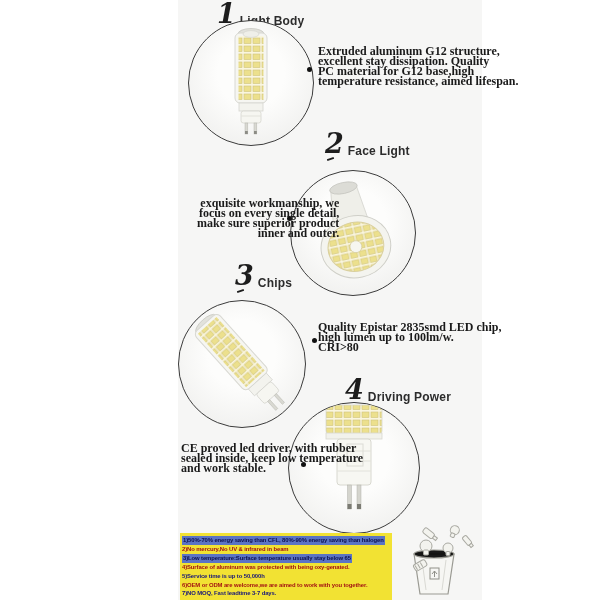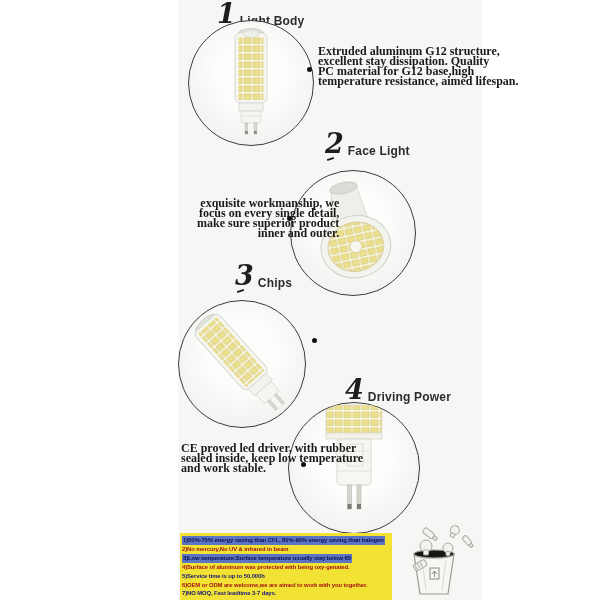--- a/index.html
+++ b/index.html
@@ -136,20 +136,25 @@
         <rect x="50.5" y="11" width="25" height="72" fill="url(#chips)"></rect>
         <rect x="51" y="86" width="24" height="9" fill="#f3f3ee" stroke="#d5d5cf" stroke-width="0.8"></rect>
         <rect x="53" y="95" width="20" height="13" rx="2.5" fill="#f6f6f1" stroke="#d5d5cf" stroke-width="0.8"></rect>
         <rect x="57" y="108" width="2.8" height="12" fill="#d9d9d2" stroke="#b6b6af" stroke-width="0.5"></rect>
         <rect x="66" y="108" width="2.8" height="12" fill="#d9d9d2" stroke="#b6b6af" stroke-width="0.5"></rect>
       </g>
     </svg>
   </div>
 
   <div class="callout-dot" style="left:312px;top:338px;"></div>
+  <div class="tblock" style="left:318px;top:322px;">
+    <div class="tline">Quality Epistar 2835smd LED chip,</div>
+    <div class="tline">high lumen up to 100lm/w.</div>
+    <div class="tline">CRI&gt;80</div>
+  </div>
 
   <div class="step-head" style="left:345px;top:377px;">
     <span class="step-num">4</span>
     <span class="step-label">Driving Power</span>
   </div>
 
   <div class="pcircle" style="left:288px;top:402px;width:130px;height:130px;">
     <svg viewBox="0 0 130 130">
       <rect x="37" y="2" width="56" height="30" rx="4" fill="url(#chips)" stroke="#d8d8d0" stroke-width="0.8"></rect>
       <rect x="37" y="30" width="56" height="6" fill="#f2f2ec" stroke="#d8d8d0" stroke-width="0.8"></rect>

